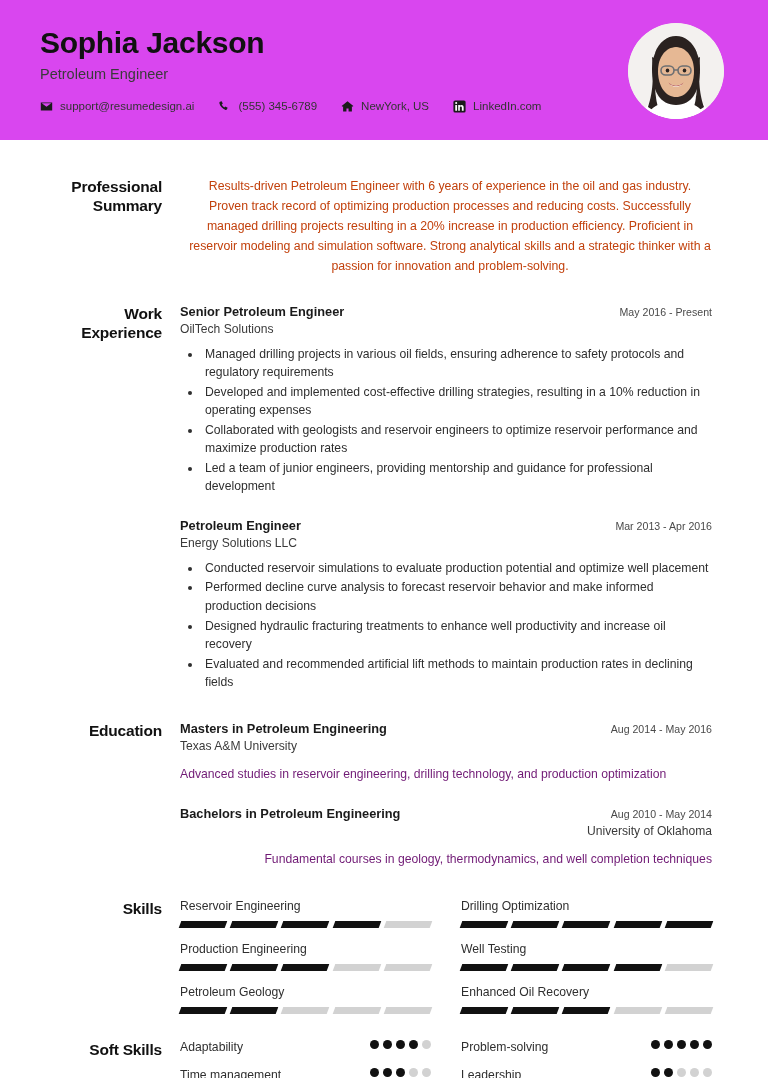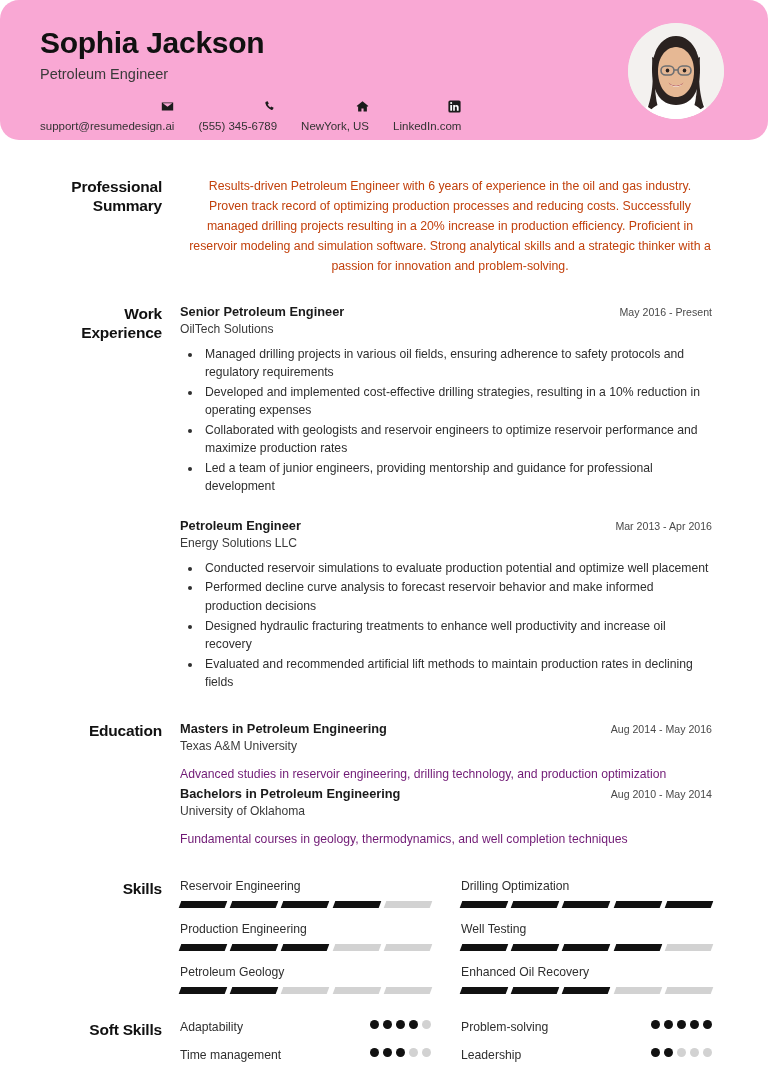--- a/index.html
+++ b/index.html
@@ -9,23 +9,22 @@
     overflow: hidden;
     background: #ffffff;
     font-family: "Liberation Sans", sans-serif;
     color: #2b2b2b;
   }
 
   
   .header {
     position: relative;
     height: 140px;
-    background: #f9a8d4;
+    background: #d946ef;
     padding: 26px 40px 0 40px;
-    border-radius: 19px;
   }
   .name {
     font-size: 30px;
     font-weight: 700;
     letter-spacing: -0.3px;
     color: #111111;
     line-height: 1.1;
   }
   .job-title {
     margin-top: 7px;
@@ -36,26 +35,25 @@
   .contact-row {
     position: absolute;
     left: 40px;
     top: 100px;
     display: flex;
     align-items: center;
     gap: 24px;
   }
   .contact-item {
     display: flex;
-    align-items: flex-end;
+    align-items: flex-start;
     gap: 7px;
     font-size: 11.5px;
     color: #333333;
     white-space: nowrap;
-    flex-direction: column;
   }
   .contact-item .ico {
     display: inline-flex;
     align-items: center;
     justify-content: center;
     width: 13px;
     height: 13px;
     flex: 0 0 13px;
   }
   .contact-item .ico svg { display: block; }
@@ -145,21 +143,21 @@
   }
 
   
   #sec-education { padding-top: 28px; }
   .edu-desc {
     font-size: 12.2px;
     line-height: 1.5;
     color: #701a75;
     margin-top: 12px;
   }
-  .edu-entry + .edu-entry { margin-top: 3px; }
+  .edu-entry + .edu-entry { margin-top: 23px; text-align: right; }
 
   
   #sec-skills { padding-top: 31px; }
   .skills-grid {
     display: grid;
     grid-template-columns: 1fr 1fr;
     column-gap: 30px;
     row-gap: 14px;
   }
   .skill-name {

